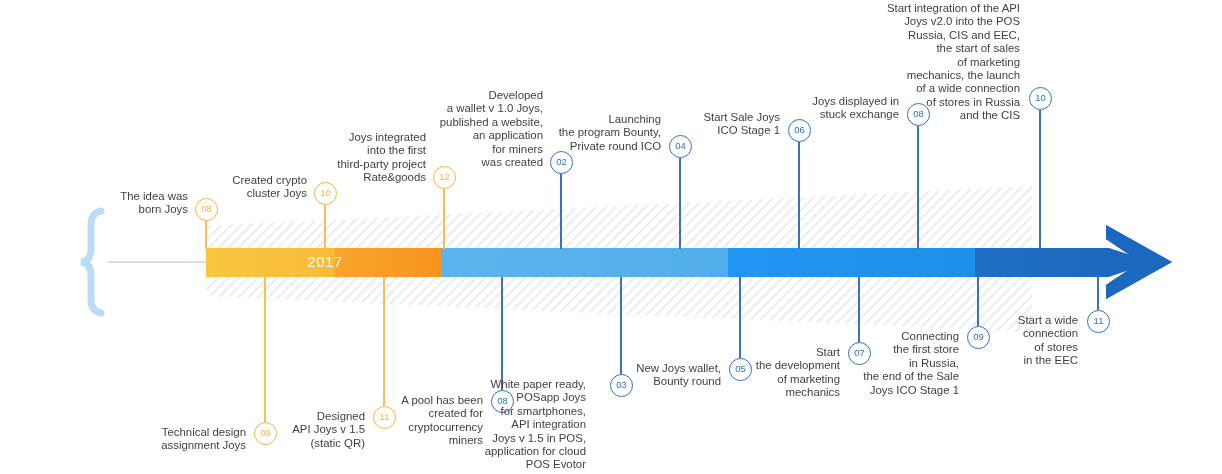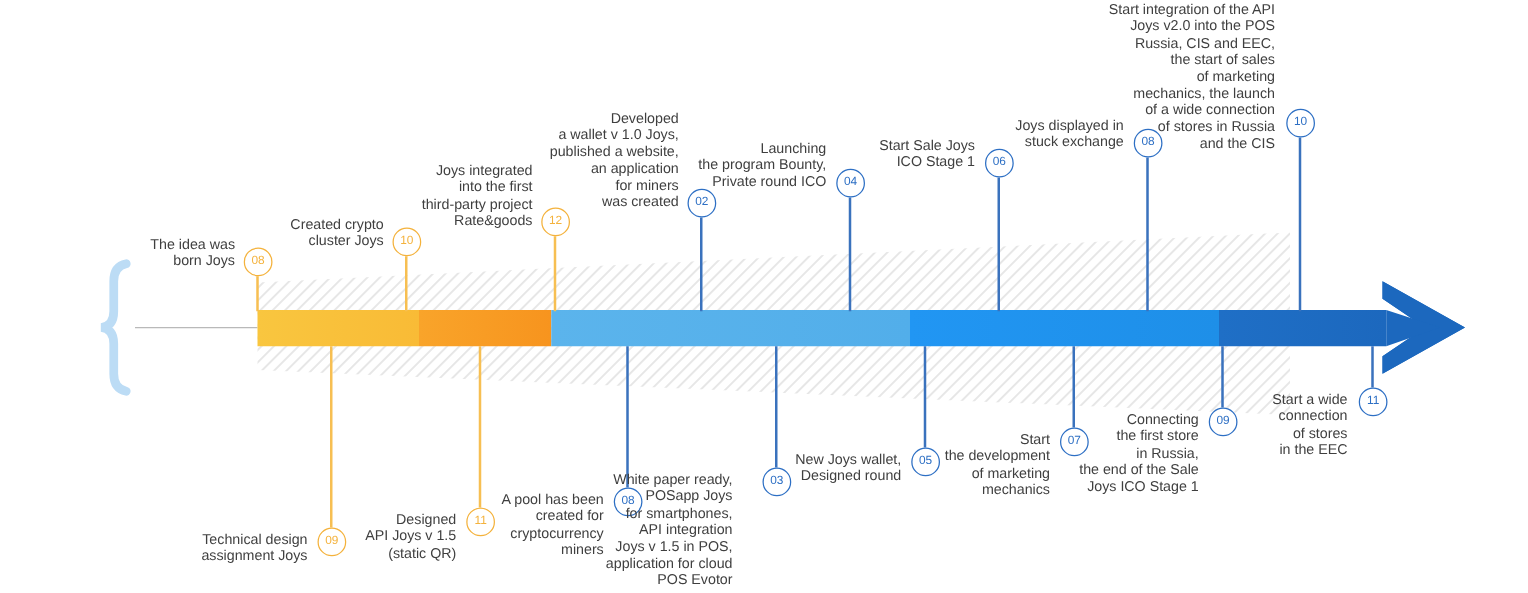--- a/index.html
+++ b/index.html
@@ -89,20 +89,21 @@
     </g>
 
     <g>
       <polygon points="1106,225 1172,262 1106,299 1106,285 1140,262 1106,239" fill="#1c68be"></polygon>
       <polygon points="1106,225 1106,239 1140,262 1106,285 1106,299 1172,262" fill="#1c68be"></polygon>
     </g>
 
     <polygon points="1109,248 1152,262 1109,277" fill="#1c68be"></polygon>
   </svg>
 
+  <div class="year" id="year-2017">2017</div>
 
 
   <div class="ms orange">
     <div class="stem" style="left:205px;top:221px;height:28px;"></div>
     <div class="dot" style="left:195px;top:198px;">08</div>
     <div class="txt r" style="left:56px;top:190px;width:132px;">The idea was
 born Joys</div>
   </div>
 
   <div class="ms orange">
@@ -201,21 +202,21 @@
 API integration
 Joys v 1.5 in POS,
 application for cloud
 POS Evotor</div>
   </div>
 
   <div class="ms blue">
     <div class="stem" style="left:739px;top:277px;height:81px;"></div>
     <div class="dot" style="left:729px;top:358px;">05</div>
     <div class="txt r" style="left:588px;top:362px;width:133px;">New Joys wallet,
-Designed round</div>
+Bounty round</div>
   </div>
 
   <div class="ms blue">
     <div class="stem" style="left:858px;top:277px;height:65px;"></div>
     <div class="dot" style="left:848px;top:342px;">07</div>
     <div class="txt r" style="left:724px;top:346px;width:116px;">Start
 the development
 of marketing
 mechanics</div>
   </div>

